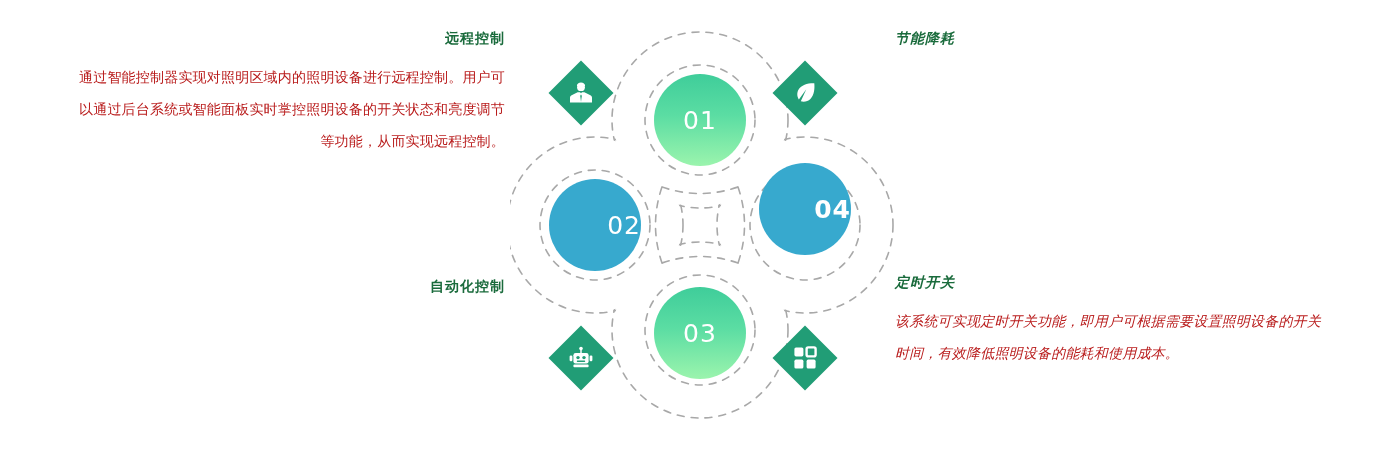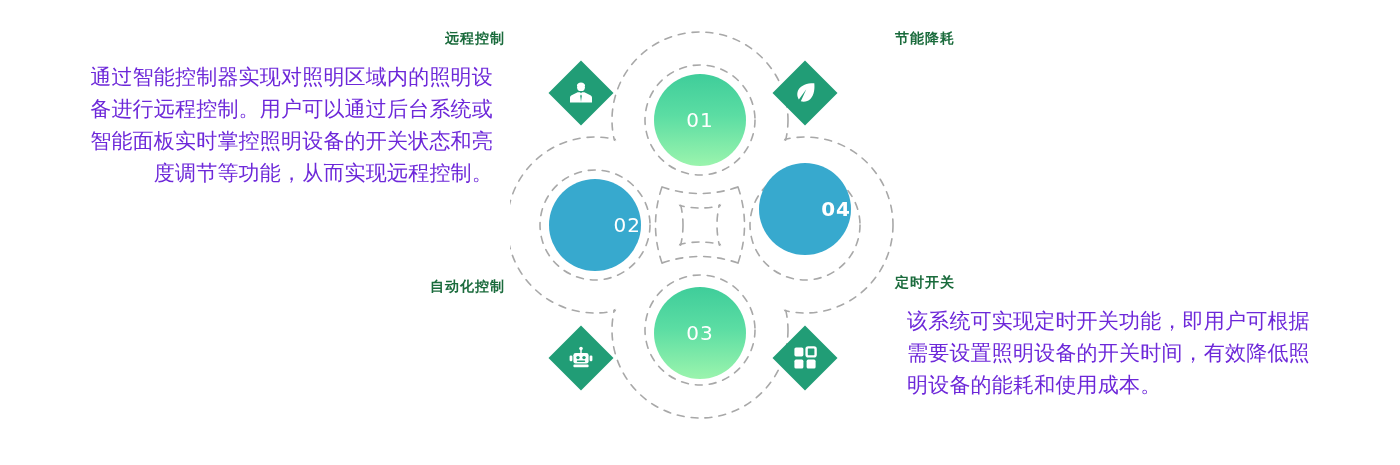--- a/index.html
+++ b/index.html
@@ -22,36 +22,36 @@
     height: 465px;
     background: #ffffff;
   }
 
   
   .text-block {
     position: absolute;
     width: 430px;
   }
   .tb-left  { text-align: right; }
-  .tb-right { text-align: left;  }
+  .tb-right { text-align: left; font-style: italic;  }
 
   .block-title {
     font-size: 14px;
     font-weight: bold;
     color: #1a6b3c;
     line-height: 1.2;
     letter-spacing: 1px;
     margin: 0 0 14px 0;
     white-space: nowrap;
   }
   .block-body {
-    font-size: 21px;
-    color: #6d28d9;
+    font-size: 14px;
+    color: #b91c1c;
     line-height: 32px;
-    margin: 12px;
+    margin: 0;
     letter-spacing: 0.2px;
   }
 
   #block-tl { left: 75px;  top: 30px; }
   #block-bl { left: 75px;  top: 278px; }
   #block-tr { left: 895px; top: 30px; }
   #block-br { left: 895px; top: 274px; }
 
   
   .diagram {
@@ -65,21 +65,21 @@
 
   .node {
     position: absolute;
     width: 92px;
     height: 92px;
     border-radius: 50%;
     display: flex;
     align-items: center;
     justify-content: center;
     color: #ffffff;
-    font-size: 20px;
+    font-size: 25px;
     font-weight: 400;
     letter-spacing: 1px;
     font-family: "DejaVu Sans", "Liberation Sans", sans-serif;
   }
   .node-green {
     background: linear-gradient(to bottom, #3fcd9a 0%, #5bdda3 45%, #9bf4ad 100%);
   }
   .node-blue {
     background: #37a9ce;
     justify-content: flex-end;

